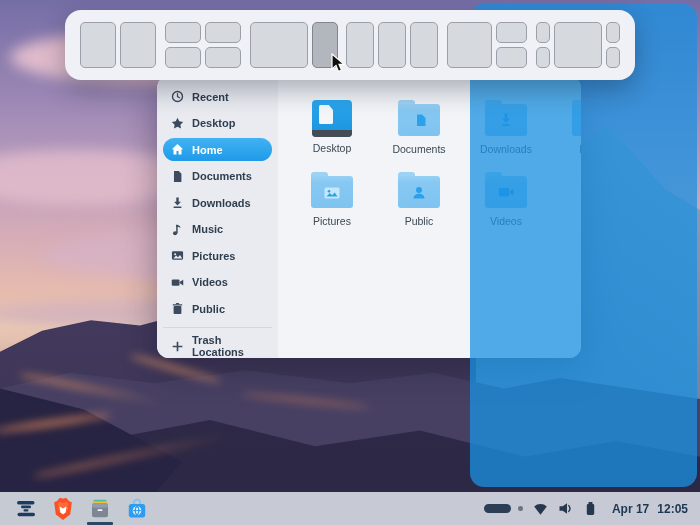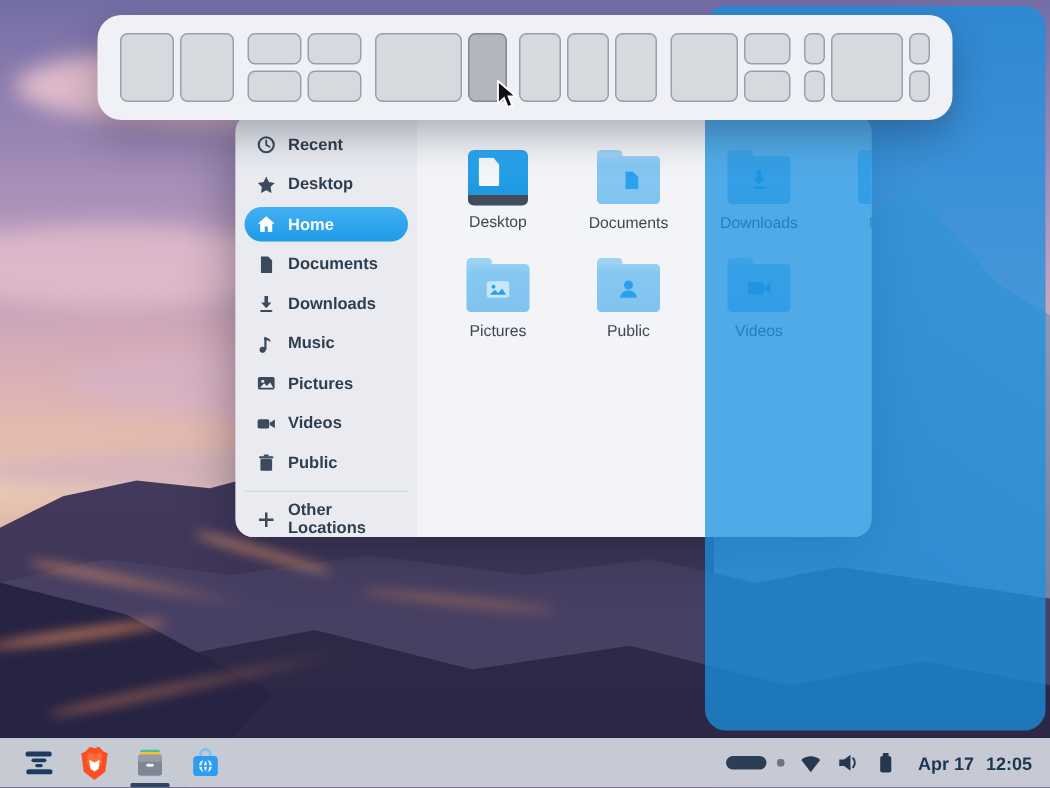--- a/index.html
+++ b/index.html
@@ -213,21 +213,21 @@
           </svg>
         </span>
       <span>Public</span>
     </div>
     <div class="sb-item other">
       <span class="sb-ic">
           <svg viewBox="0 0 14 14">
             <path d="M6.1 1.8h1.8v4.3h4.3v1.8H7.9v4.3H6.1V7.9H1.8V6.1h4.3z"></path>
           </svg>
         </span>
-      <span>Other Locations</span>
+      <span>Trash Locations</span>
     </div>
   </div>
 
   <div class="fm-main">
     <div class="file-grid">
 
       <div class="file-cell">
         <div class="icon desktop-icon">
           <div class="desk-screen">
               <div class="desk-page"></div>

